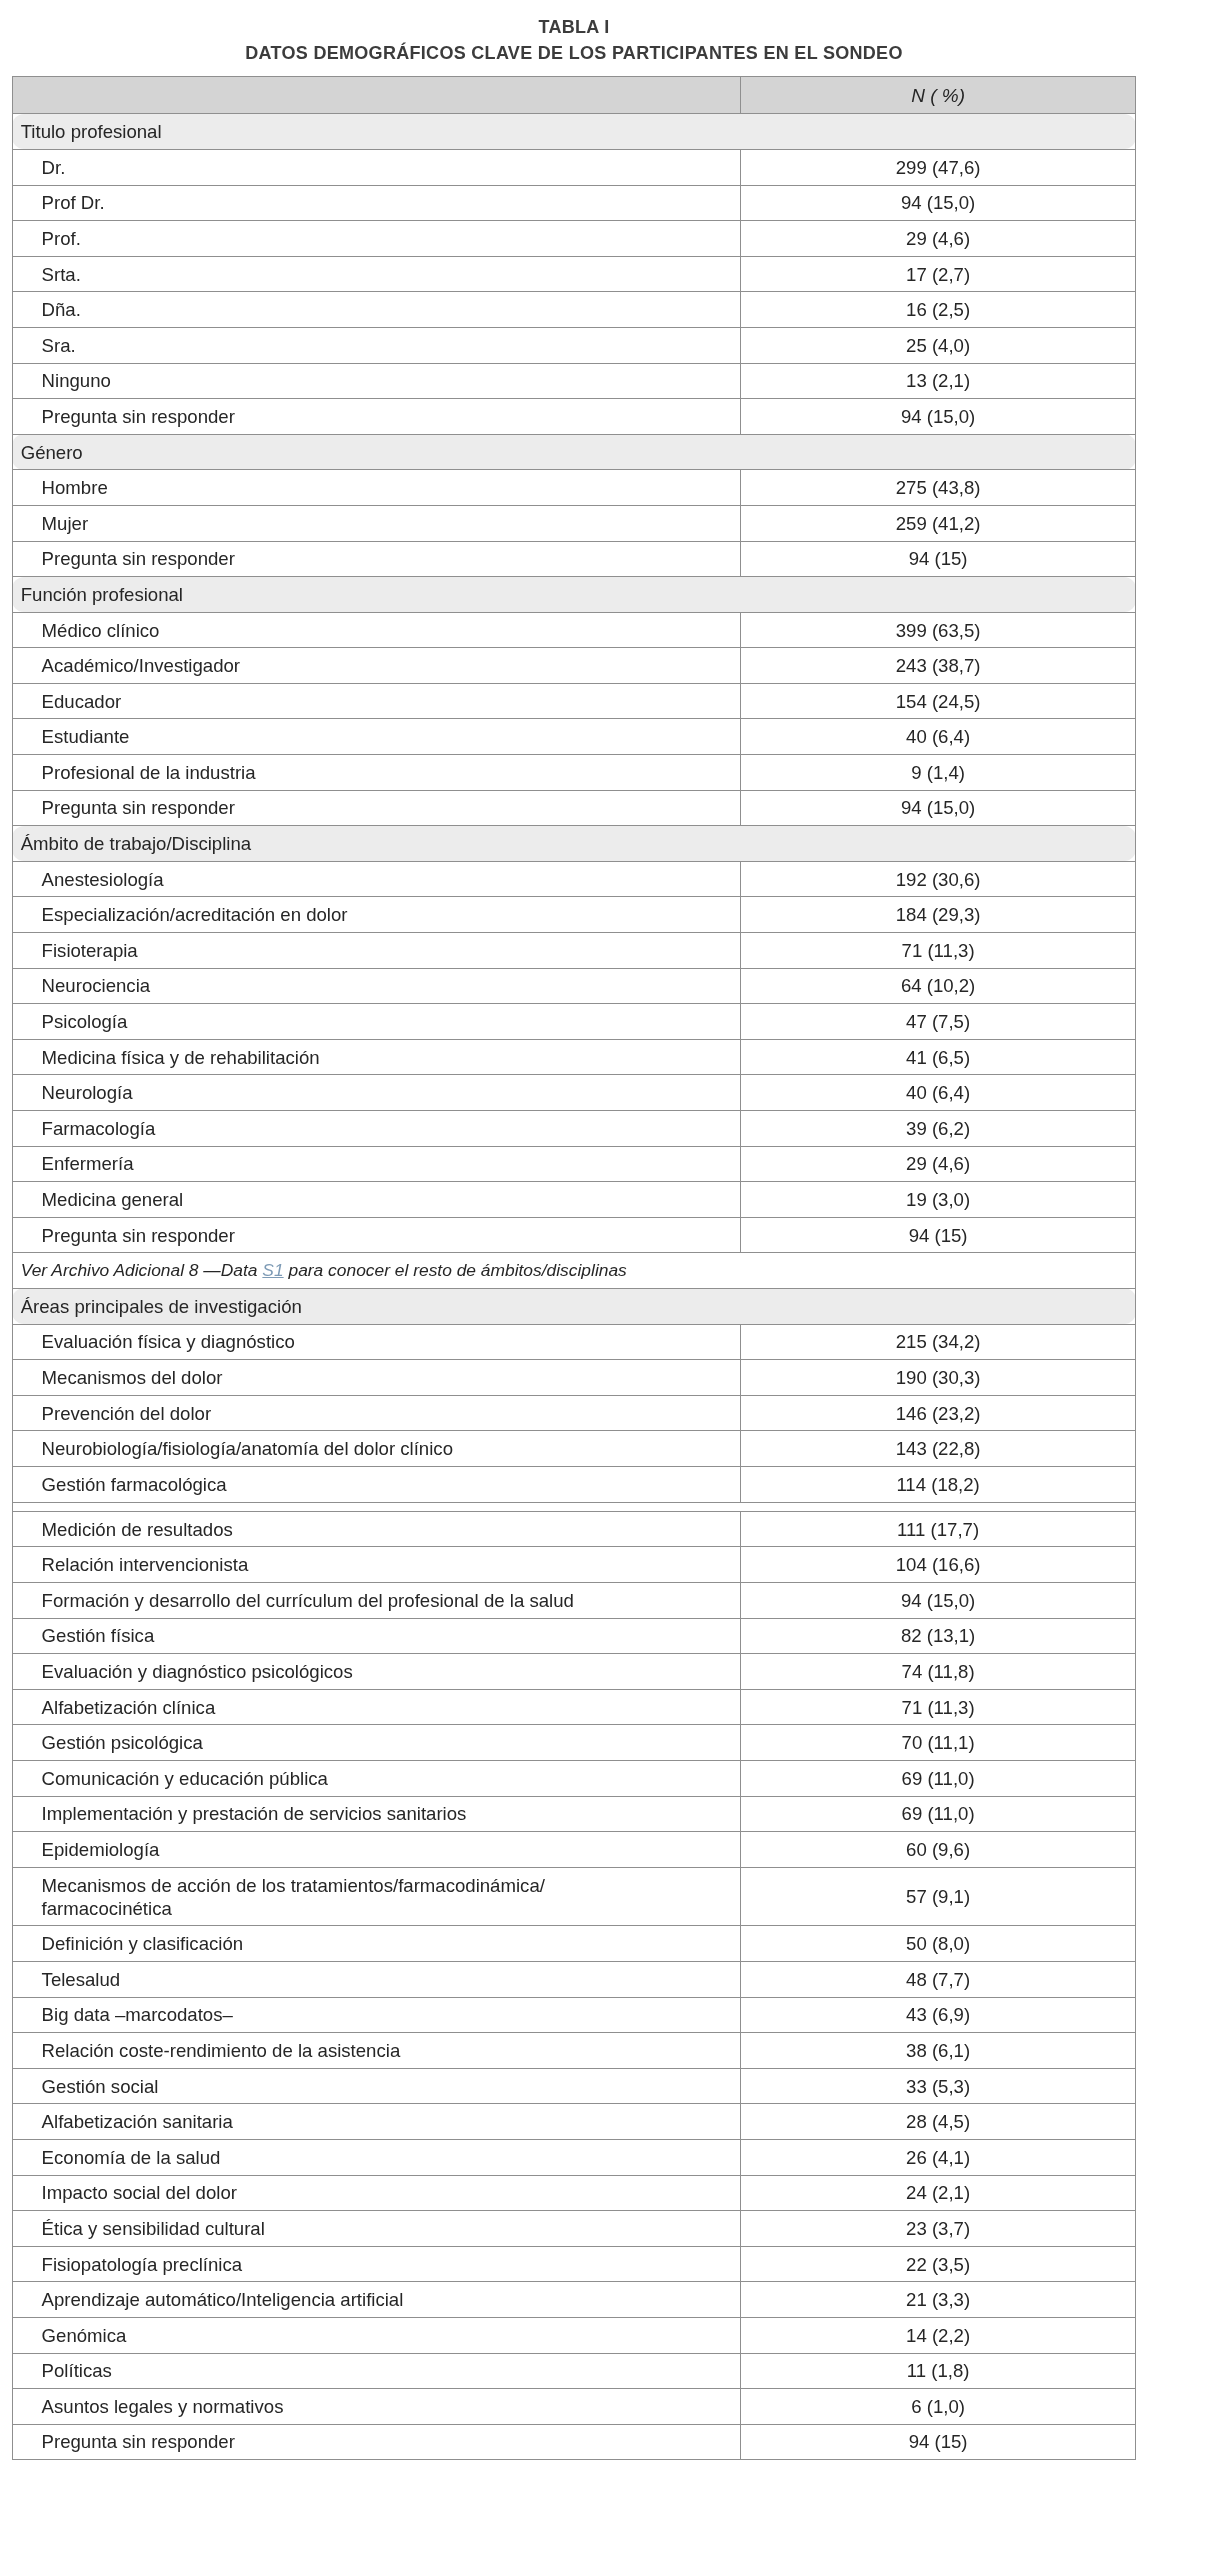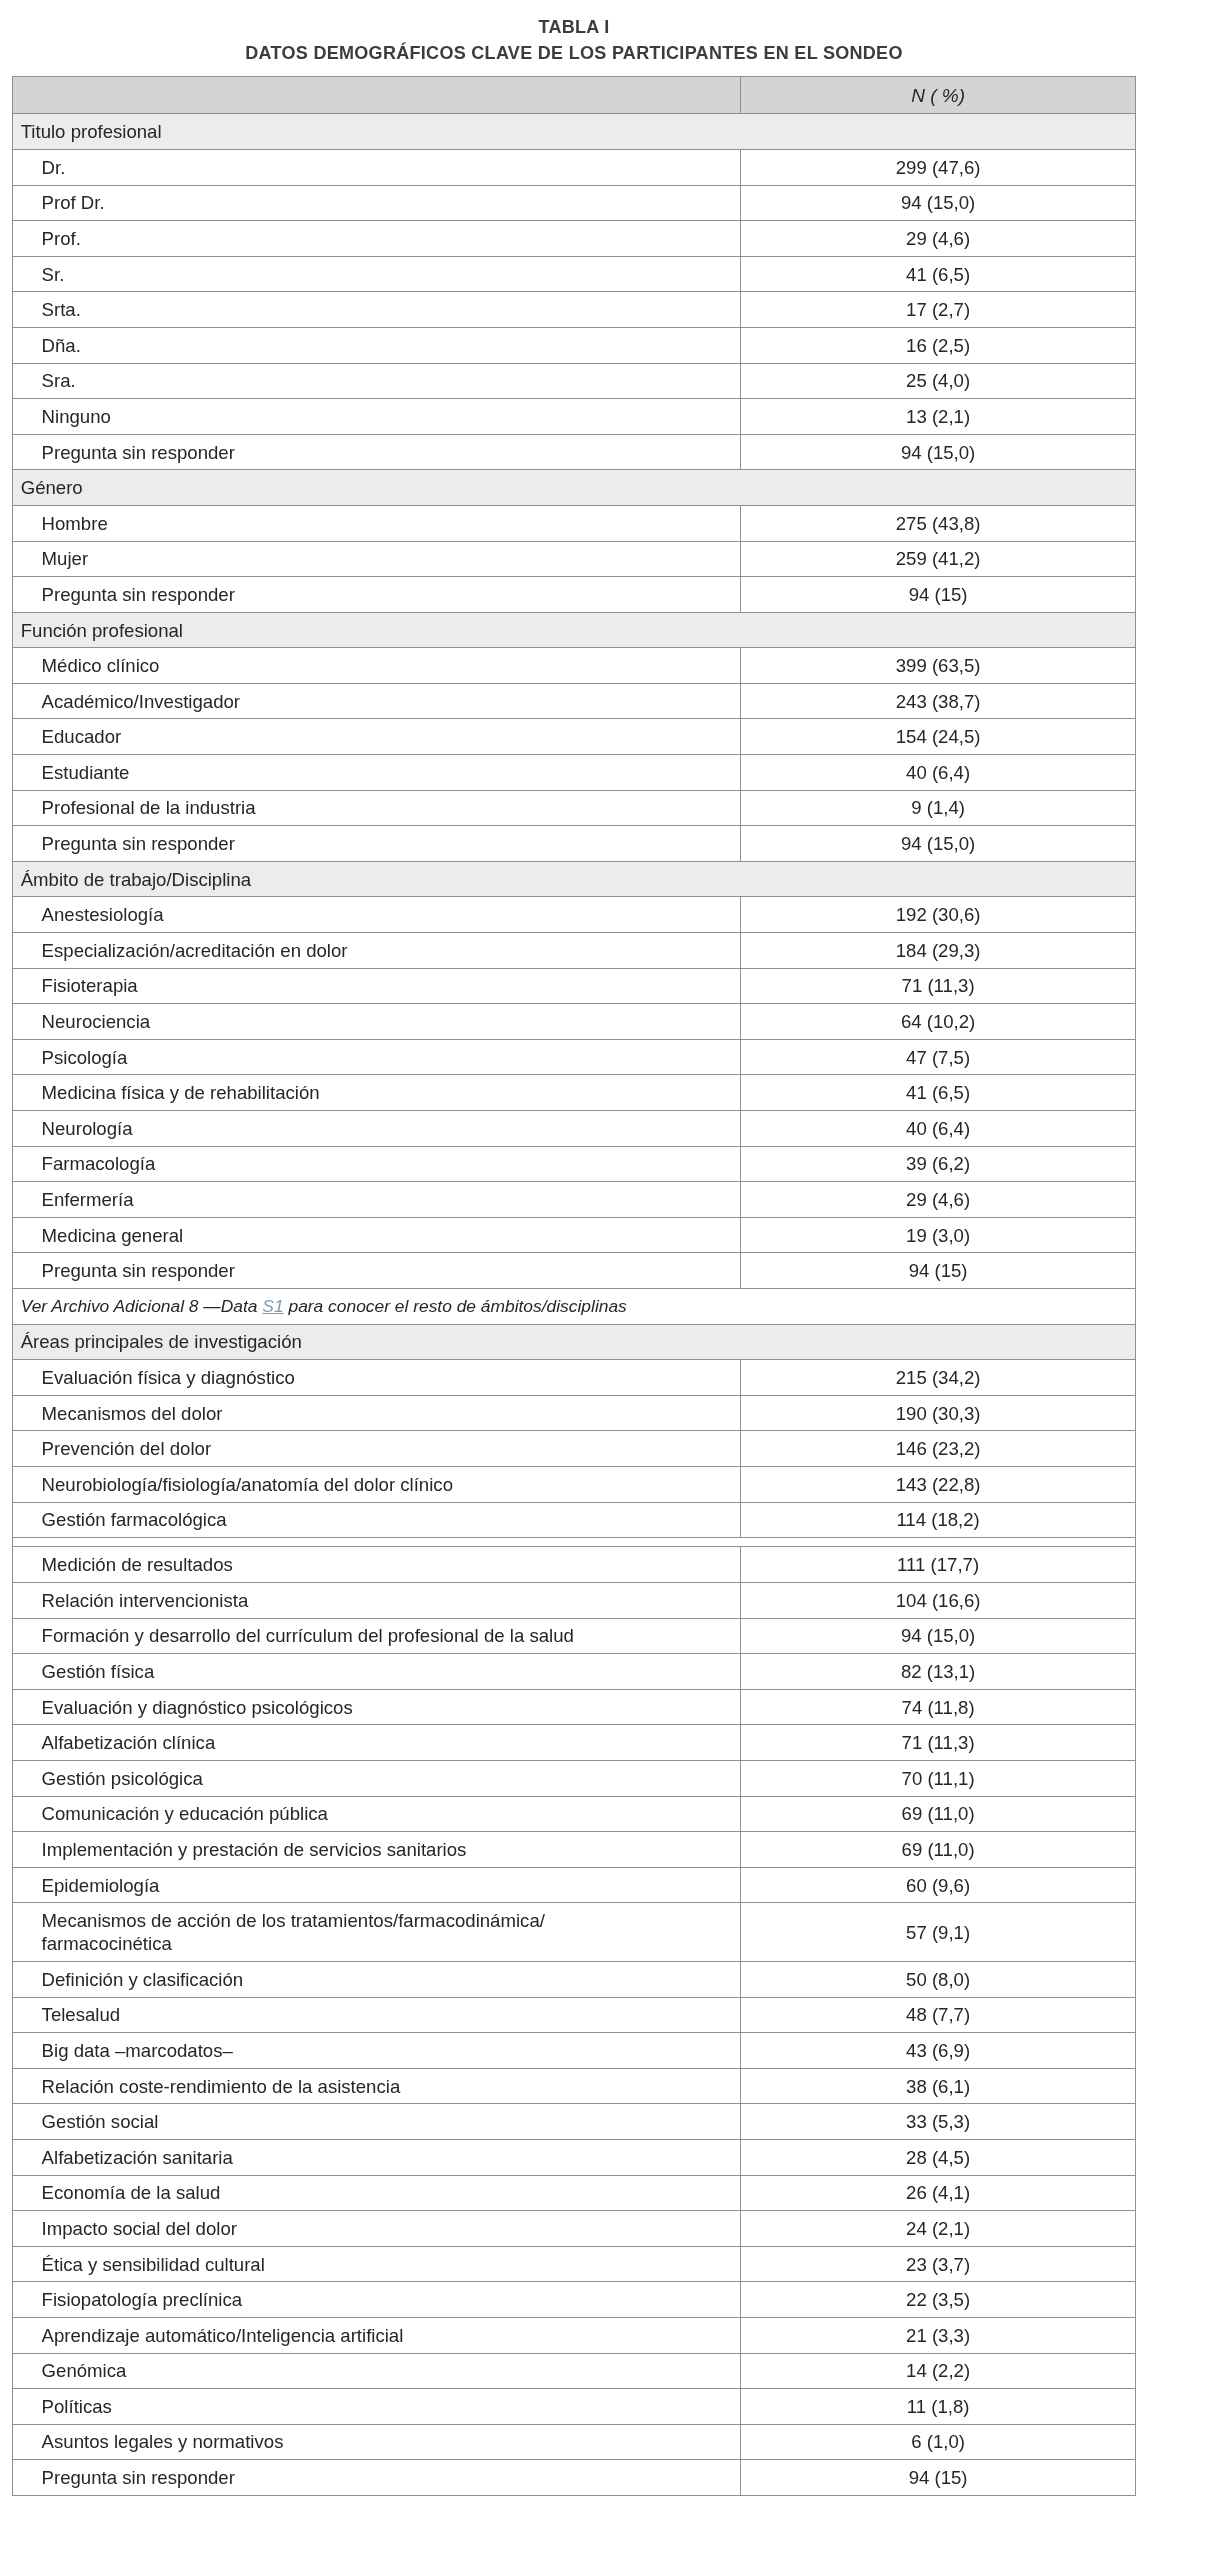--- a/index.html
+++ b/index.html
@@ -47,20 +47,21 @@
   }
   th.value-header {
     font-style: italic;
     font-size: 19px;
     text-align: center;
   }
   tr.section-row td {
     background: var(--section-bg, #ececec);
     padding: 5.8px 8.1px 5.8px 8.1px;
     text-align: left;
+    border-radius: 12px;
   }
   td.label-cell {
     padding: 5.8px 8.1px 5.8px 29px;
     text-align: left;
     white-space: pre-line;
   }
   td.value-cell {
     padding: 5.8px 4.6px;
     text-align: center;
   }
@@ -111,24 +112,20 @@
         </tr>
         <tr class="data-row">
           <td class="label-cell">Prof Dr.</td>
           <td class="value-cell">94 (15,0)</td>
         </tr>
         <tr class="data-row">
           <td class="label-cell">Prof.</td>
           <td class="value-cell">29 (4,6)</td>
         </tr>
         <tr class="data-row">
-          <td class="label-cell">Sr.</td>
-          <td class="value-cell">41 (6,5)</td>
-        </tr>
-        <tr class="data-row">
           <td class="label-cell">Srta.</td>
           <td class="value-cell">17 (2,7)</td>
         </tr>
         <tr class="data-row">
           <td class="label-cell">Dña.</td>
           <td class="value-cell">16 (2,5)</td>
         </tr>
         <tr class="data-row">
           <td class="label-cell">Sra.</td>
           <td class="value-cell">25 (4,0)</td>

